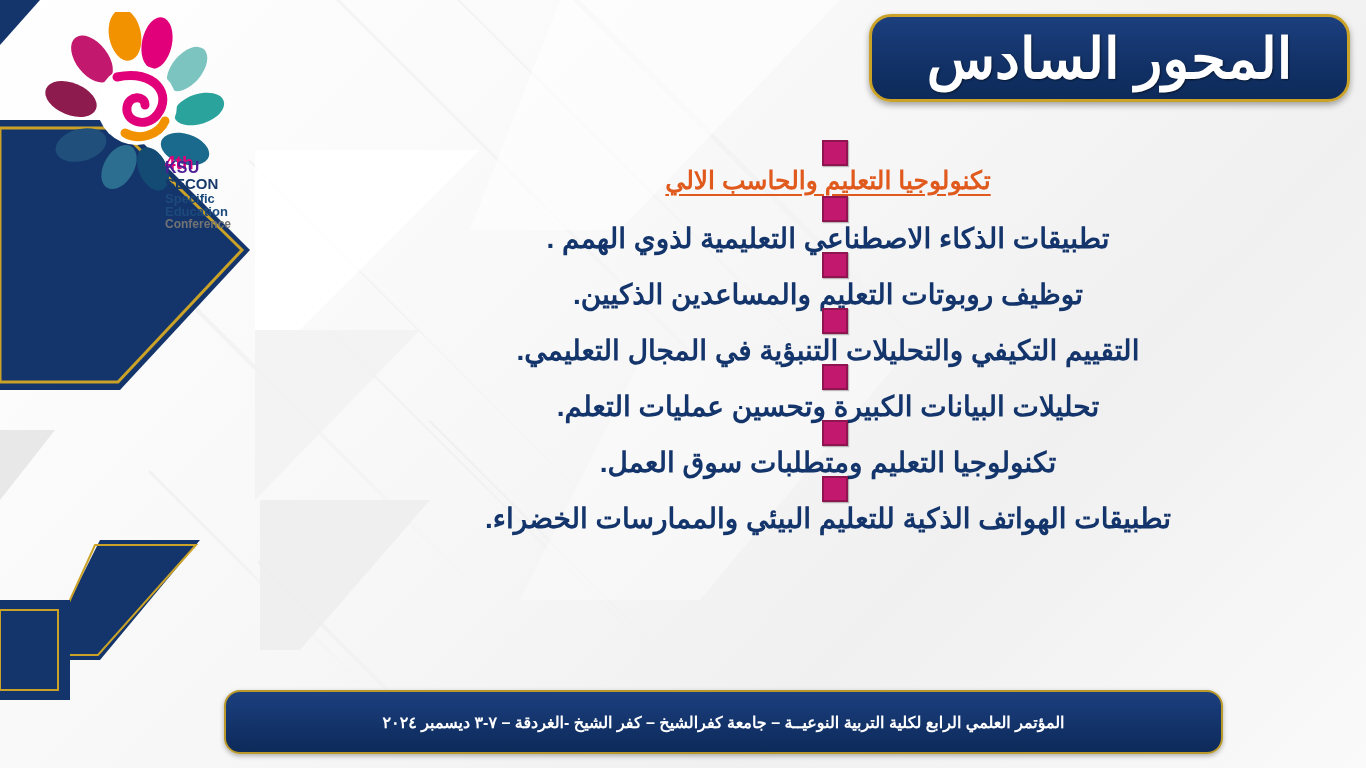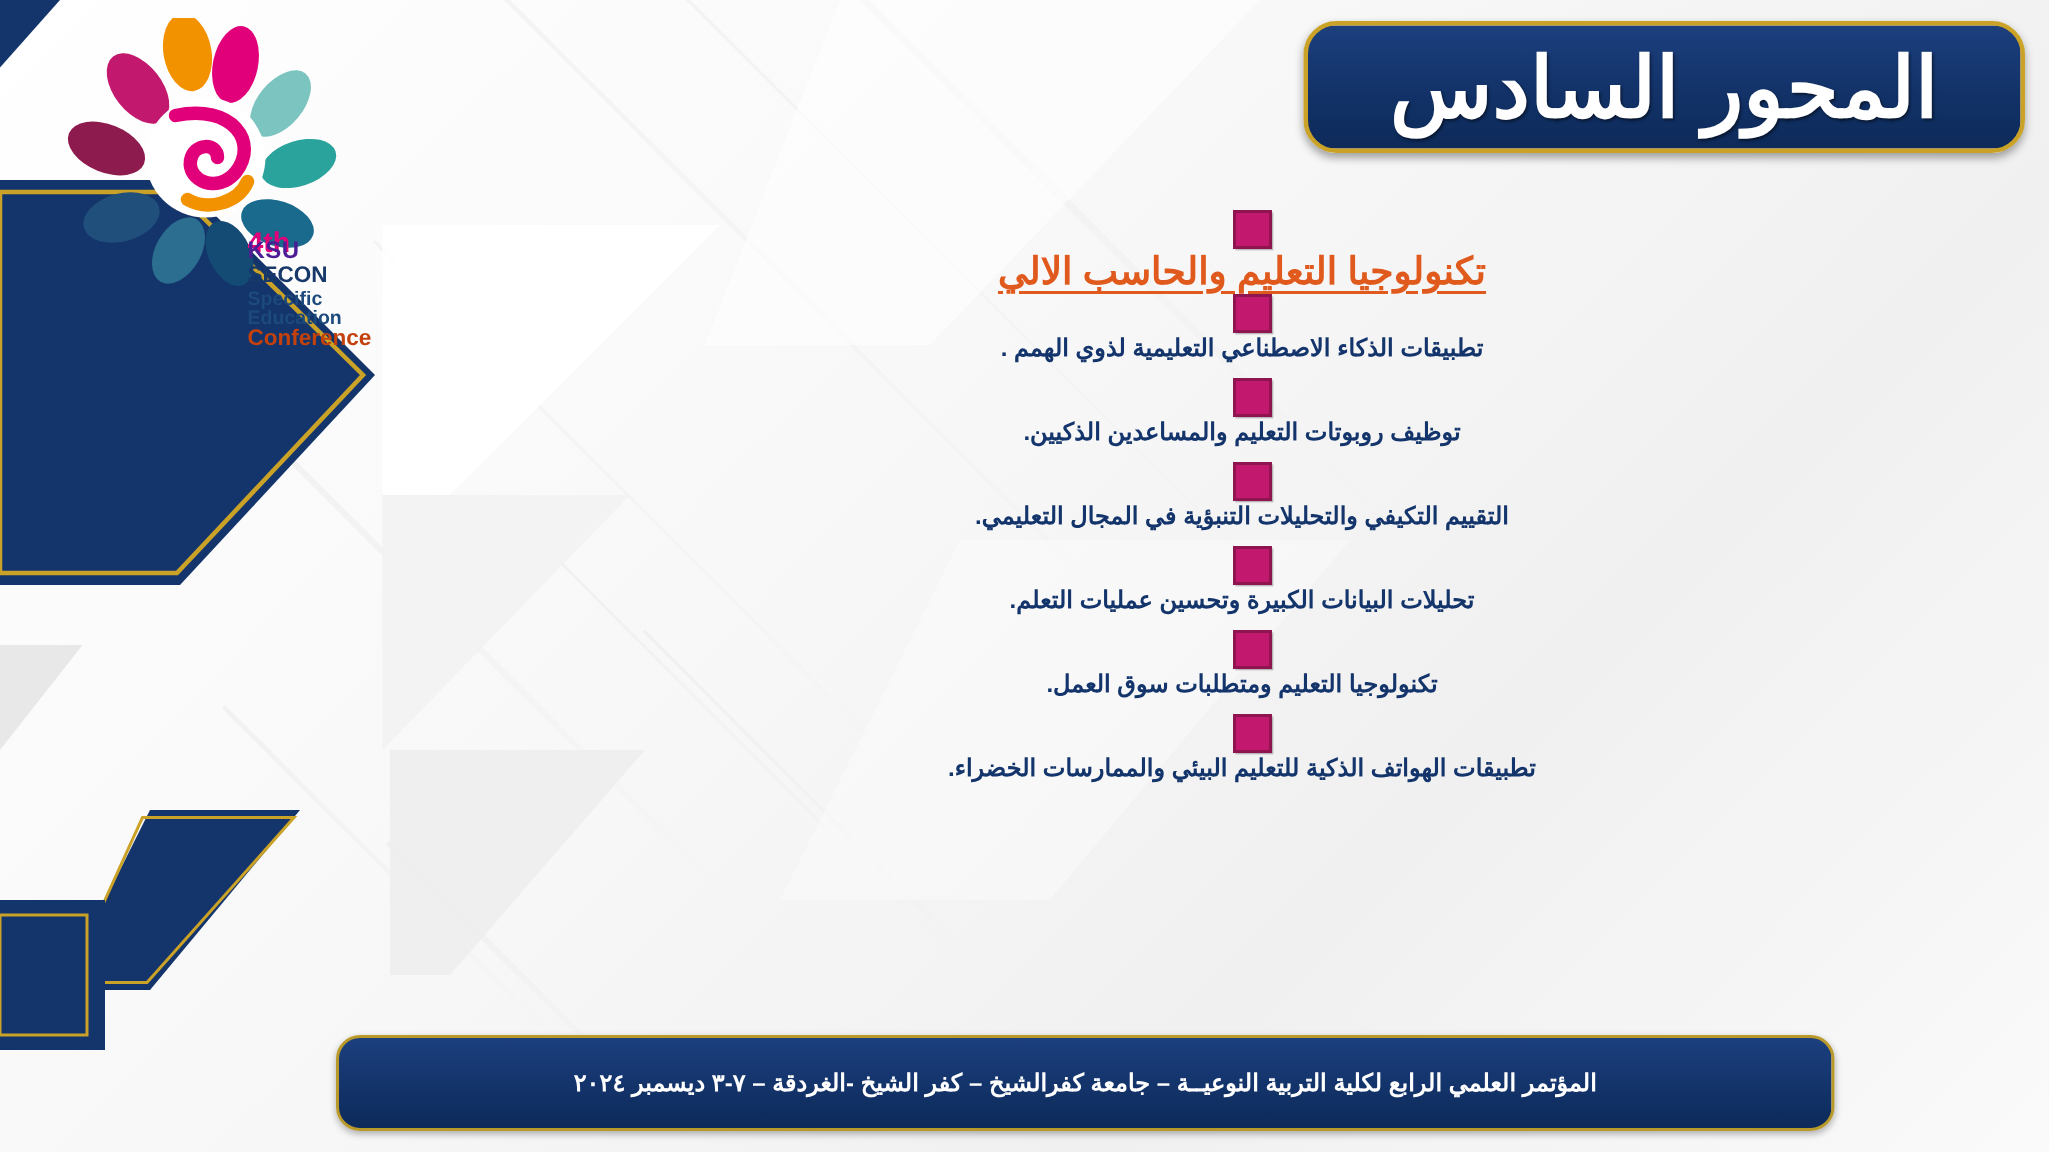--- a/index.html
+++ b/index.html
@@ -67,21 +67,21 @@
     color: #173a6b;
     font-weight: bold;
     line-height: 1.02;
     direction: ltr;
     text-align: left;
   }
   .logo-text .l1 { font-size: 16px; color: #4c1d95; letter-spacing: .3px;}
   .logo-text .l2 { font-size: 15px; color: #16396a; }
   .logo-text .l3 { font-size: 13px; color: #1d4a7c; }
   .logo-text .l4 { font-size: 13px; color: #1d4a7c; }
-  .logo-text .l5 { font-size: 15px; color: #c2410c; }
+  .logo-text .l5 { font-size: 12px; color: #737373; }
   .logo-sup {
     position: absolute;
     left: 128px;
     top: 140px;
     font-size: 19px;
     font-weight: bold;
     color: #e2007a;
     direction: ltr;
   }
 
@@ -126,21 +126,21 @@
   .bullet {
     width: 22px;
     height: 22px;
     flex: 0 0 auto;
     margin-left: 14px;
     background: #c2186d;
     border: 2px solid #8f1550;
     box-shadow: 1px 1px 1px rgba(0,0,0,.25);
   }
   .row .txt {
-    font-size: 16px;
+    font-size: 28px;
     font-weight: bold;
     color: #14356b;
     white-space: nowrap;
   }
   .row.heading .txt {
     color: #e0591d;
     font-size: 25px;
     text-decoration: underline;
     text-underline-offset: 5px;
   }

